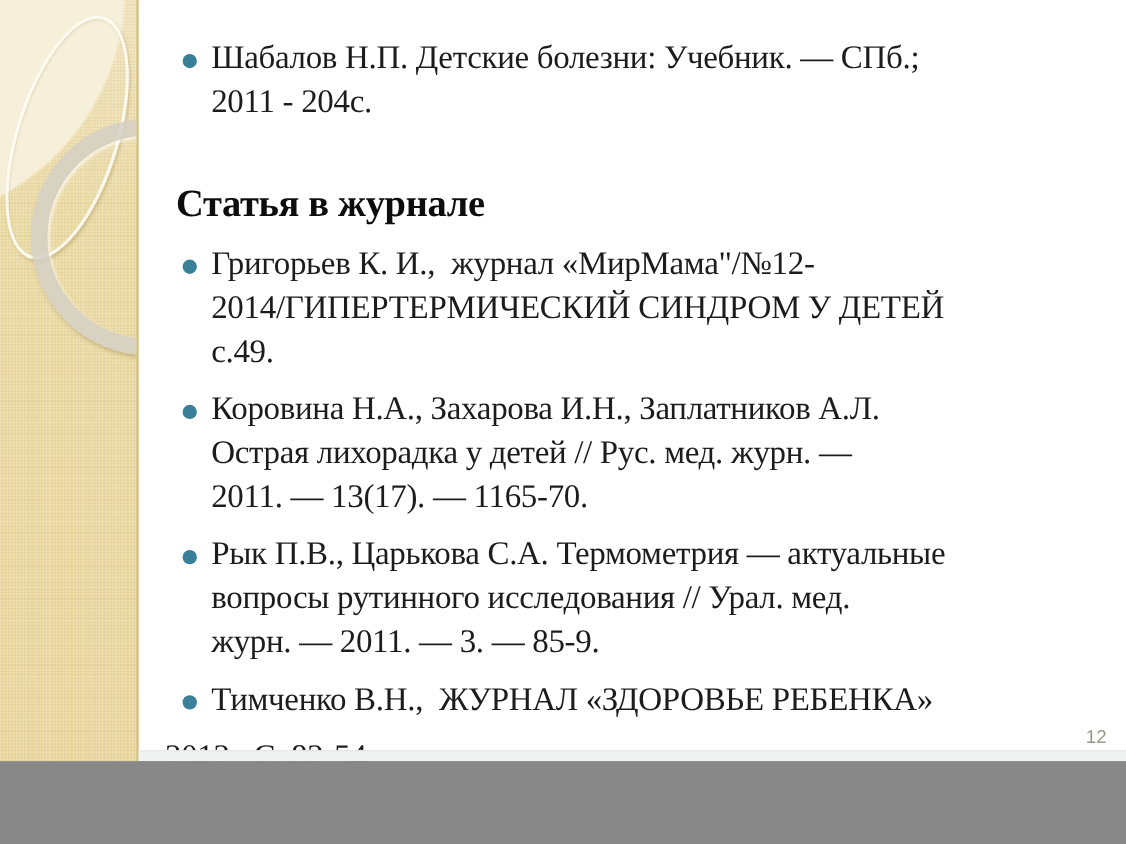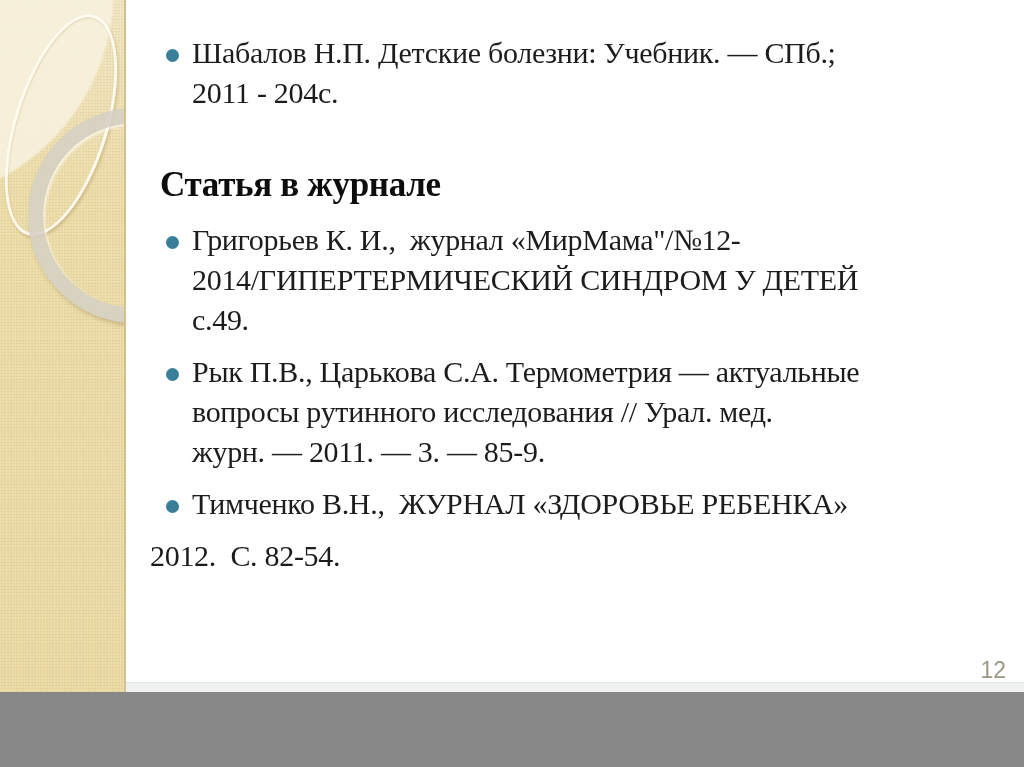--- a/index.html
+++ b/index.html
@@ -49,21 +49,21 @@
   }
   .trailing-line{margin:2px 0 0 0; white-space:pre;}
   
   .footer-bar{
     position:absolute; left:126px; right:0; bottom:0; height:9px;
     background:#f0f2f2; border-top:1px solid #e3e5e4;
   }
   .page-number{
     position:absolute; right:18px; bottom:12px;
     font-family:"Liberation Sans", sans-serif;
-    font-size:23px; line-height:20px;
+    font-size:17px; line-height:20px;
   }
 </style>
 </head>
 <body>
 
 <div class="slide">
 
   <div class="sidebar">
     <div class="ring-thin"></div>
     <div class="ring-thick"></div>
@@ -80,20 +80,26 @@
 
     <h2 class="section-heading">Статья в журнале</h2>
 
     <div class="ref-item">
       <span class="bullet-dot" style="background: rgb(58, 127, 152);"></span>
       <p class="ref-text">Григорьев К. И.,  журнал «МирМама"/№12-
 2014/ГИПЕРТЕРМИЧЕСКИЙ СИНДРОМ У ДЕТЕЙ
 с.49.</p>
     </div>
 
+    <div class="ref-item">
+      <span class="bullet-dot" style="background: rgb(58, 127, 152);"></span>
+      <p class="ref-text">Коровина Н.А., Захарова И.Н., Заплатников А.Л.
+Острая лихорадка у детей // Рус. мед. журн. —
+2011. — 13(17). — 1165-70.</p>
+    </div>
 
     <div class="ref-item">
       <span class="bullet-dot" style="background: rgb(58, 127, 152);"></span>
       <p class="ref-text">Рык П.В., Царькова С.А. Термометрия — актуальные
 вопросы рутинного исследования // Урал. мед.
 журн. — 2011. — 3. — 85-9.</p>
     </div>
 
     <div class="ref-item">
       <span class="bullet-dot" style="background: rgb(58, 127, 152);"></span>

